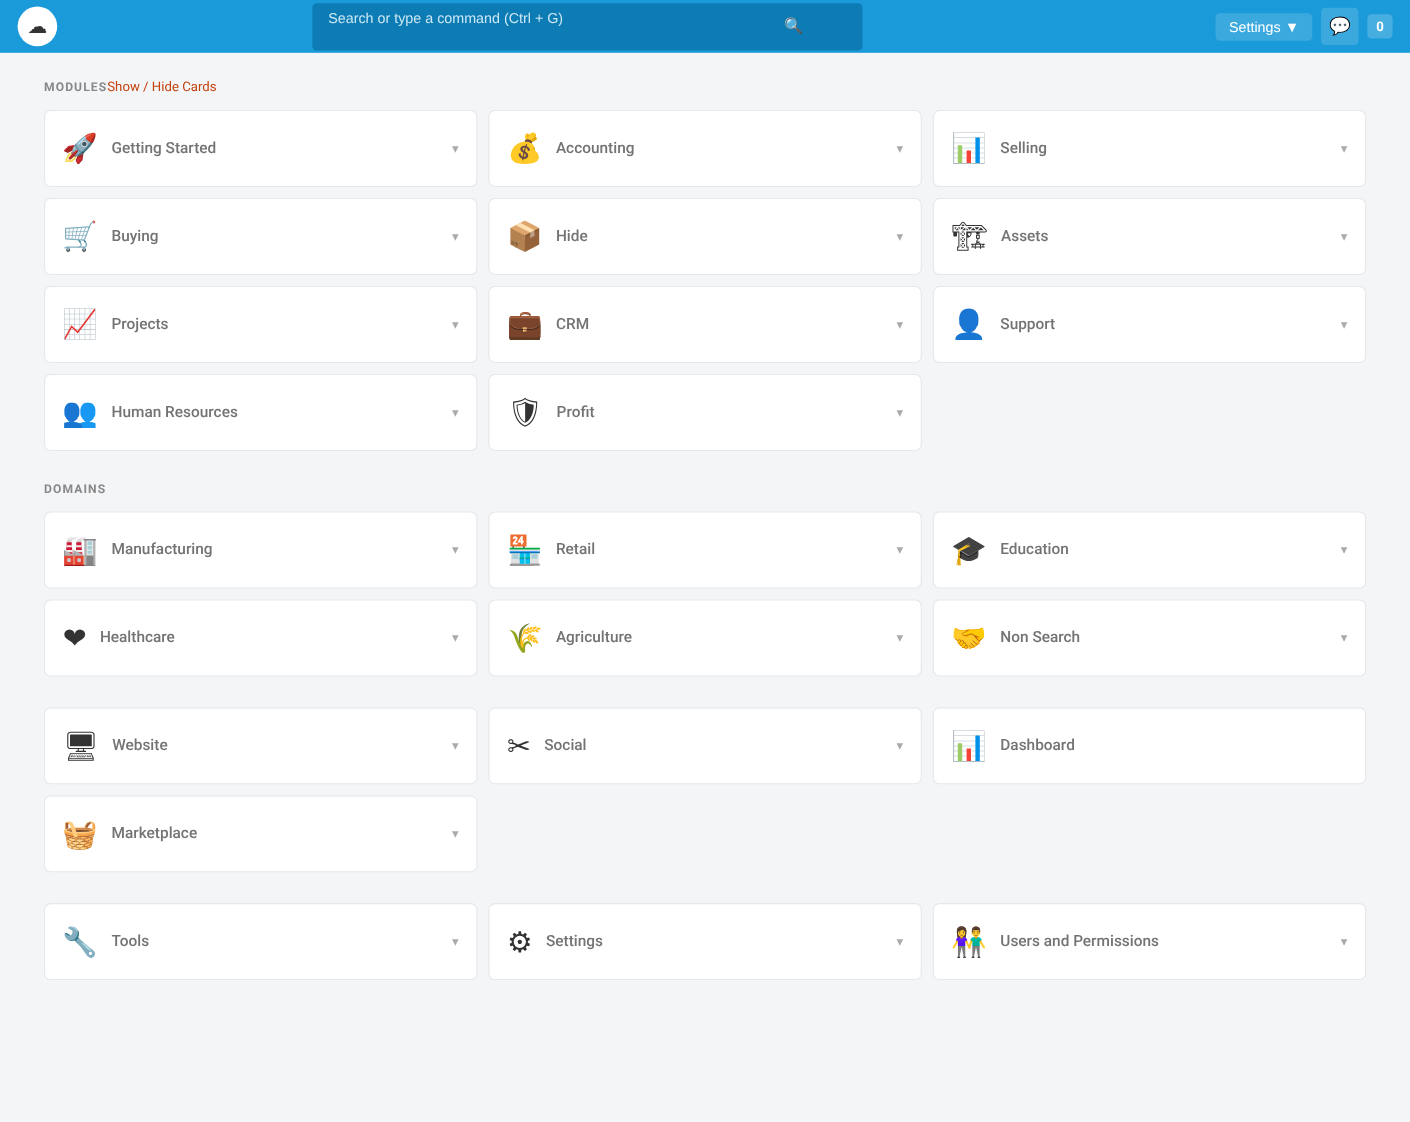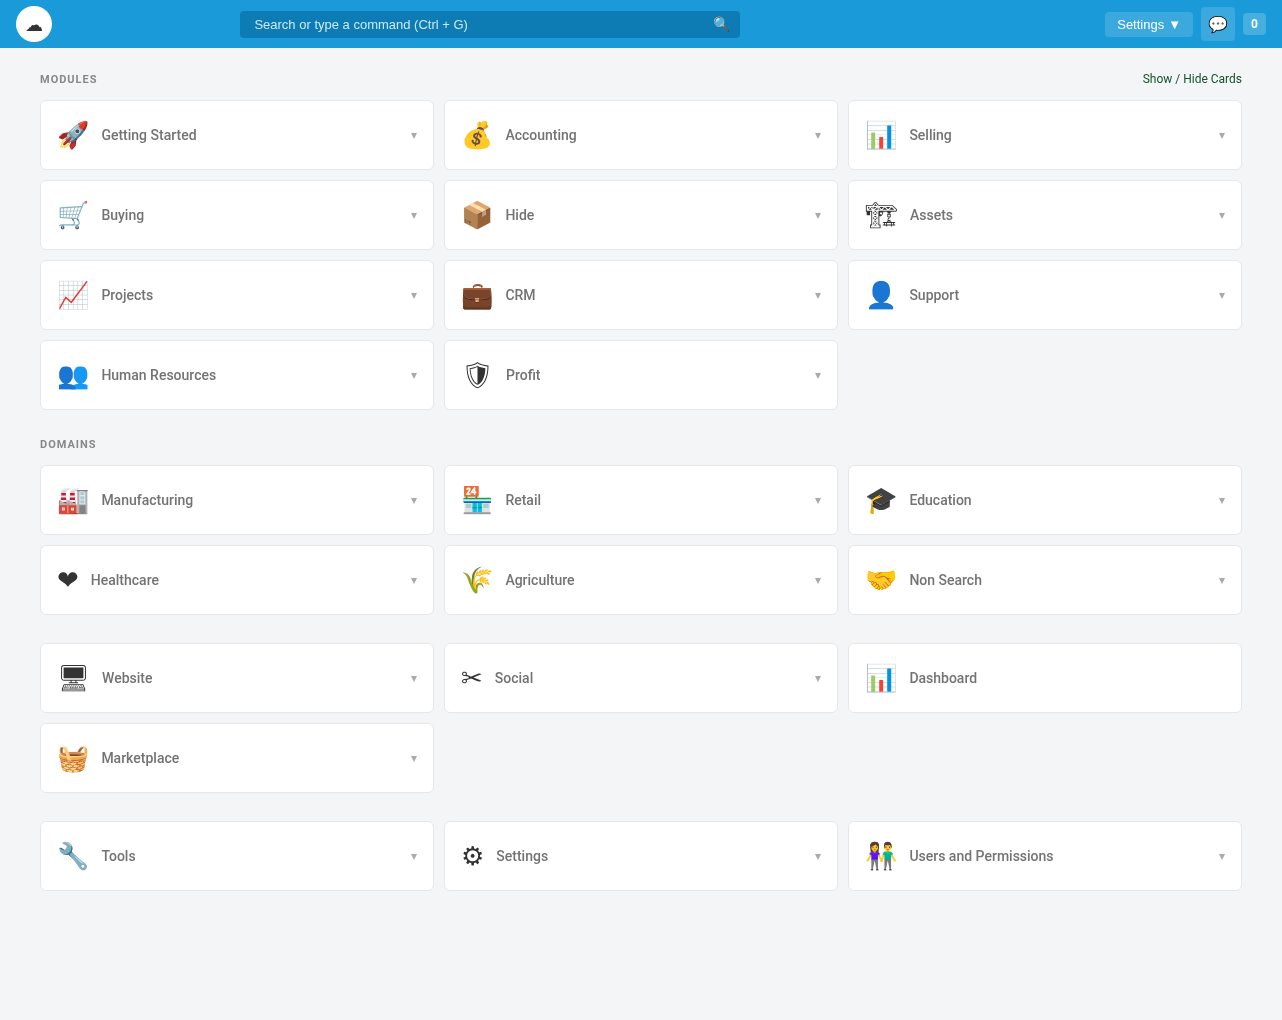--- a/index.html
+++ b/index.html
@@ -23,27 +23,28 @@
       flex-shrink: 0;
     }
     .header-search {
       flex: 1;
       max-width: 500px;
       margin: 0 auto;
       position: relative;
     }
     .header-search input {
       width: 100%;
-      padding: 6px 36px 6px 14px;
+      padding: 6px 36px 22px 14px;
       border-radius: 4px;
       border: none;
       background: #0d7cb5;
       color: #0f172a;
       font-size: 13px;
       outline: none;
+      margin-left: 44px;
     }
     .header-search input::placeholder { color: #cce8f5; }
     .search-icon-btn {
       position: absolute; right: 10px; top: 50%; transform: translateY(-50%);
       color: #cce8f5; font-size: 14px; cursor: pointer;
     }
     .header-right {
       display: flex; align-items: center; gap: 8px; margin-left: auto;
     }
     .settings-btn {
@@ -71,28 +72,28 @@
       padding: 4px 8px;
       font-size: 12px;
       font-weight: bold;
     }
 
     
     .main { padding: 24px 40px; }
 
     .section { margin-bottom: 28px; }
     .section-header {
-      display: flex; align-items: center; justify-content: space-between;
+      display: flex; align-items: center; 
       margin-bottom: 14px;
     }
     .section-title {
       font-size: 11px; font-weight: 700; color: #888; letter-spacing: 1px; text-transform: uppercase;
     }
     .show-hide-link {
-      font-size: 12px; color: #14532d; cursor: pointer; text-decoration: none;
+      font-size: 12px; color: #c2410c; cursor: pointer; text-decoration: none;
     }
 
     .cards-grid {
       display: grid;
       grid-template-columns: repeat(3, 1fr);
       gap: 10px;
     }
 
     .card {
       background: white;

